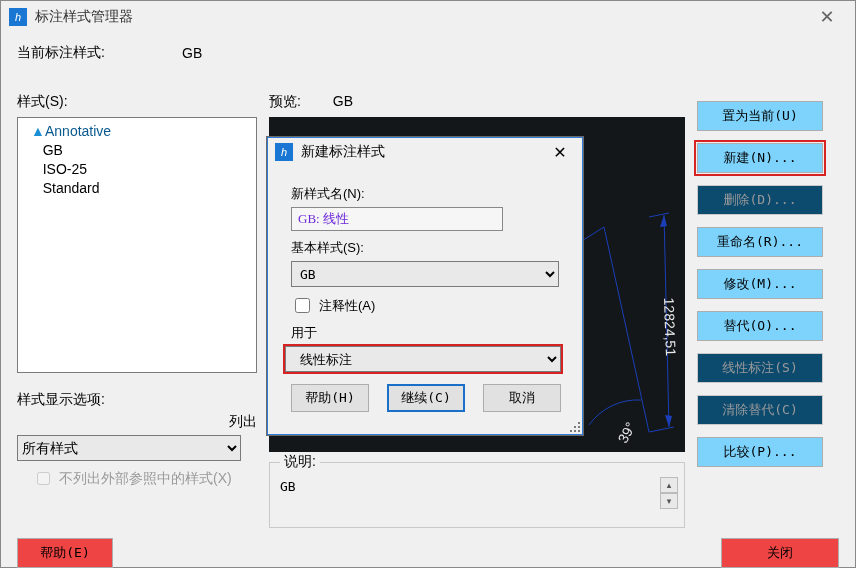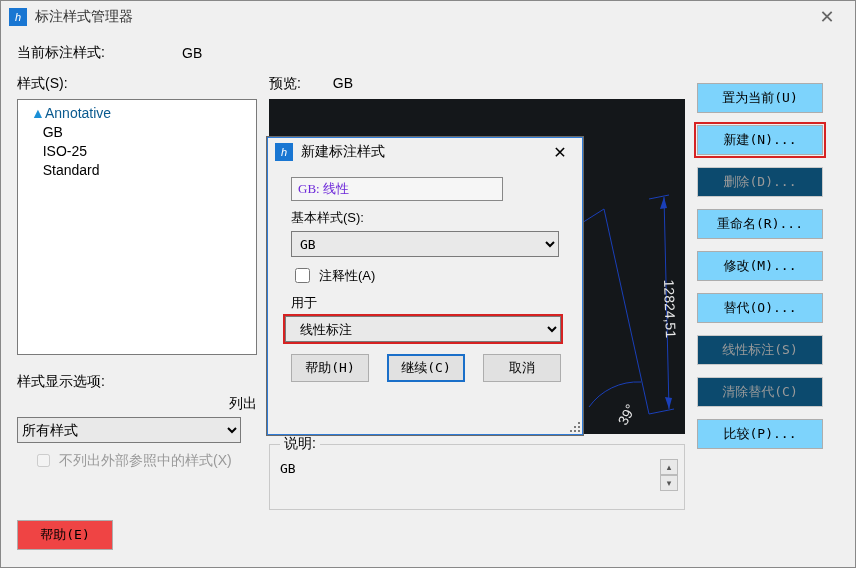--- a/index.html
+++ b/index.html
@@ -7,21 +7,21 @@
   
   .window { width: 856px; height: 568px; background: #f0f0f0; border: 1px solid #888; position: relative; }
   
   .titlebar { height: 32px; display: flex; align-items: center; padding: 0 8px; }
   .titlebar .icon { width: 18px; height: 18px; background: #1976d2; color: #fff; display: inline-flex; align-items: center; justify-content: center; font-size: 11px; font-style: italic; margin-right: 8px; }
   .titlebar .title { font-size: 14px; color: #333; flex: 1; }
   .titlebar .close { width: 40px; height: 28px; display: flex; align-items: center; justify-content: center; color: #666; font-size: 18px; cursor: pointer; }
   
   .content { padding: 8px 16px 16px 16px; position: relative; }
   
-  .row-current { display: flex; align-items: center; height: 24px; margin-bottom: 10px; font-size: 14px; }
+  .row-current { display: flex; align-items: center; height: 24px; margin-bottom: 28px; font-size: 14px; }
   .row-current .label { width: 165px; }
   .row-current .value { }
   
   .row-styles-label { font-size: 14px; margin-bottom: 6px; }
   
   .main-area { position: relative; display: flex; gap: 12px; }
   
   .left-col { width: 240px; }
   .styles-list { border: 1px solid #7a7a7a; background: #fff; height: 256px; padding: 4px 13px; font-size: 14px; font-family: Consolas, monospace; line-height: 19px; }
   .styles-list .item { white-space: pre; }
@@ -165,33 +165,35 @@
         <button class="std">替代(O)...</button>
         <button class="std" disabled="">线性标注(S)</button>
         <button class="std" disabled="">清除替代(C)</button>
         <button class="std">比较(P)...</button>
       </div>
 
     </div>
 
     <div class="bottom-row">
       <button class="btn-help">帮助(E)</button>
+      <button class="btn-close">关闭</button>
     </div>
 
   </div>
 
   <div class="modal">
     <div class="mtitlebar">
       <div class="left">
         <span class="micon">h</span>
         <span class="mtitle">新建标注样式</span>
       </div>
       <span class="mclose">✕</span>
     </div>
     <div class="mbody">
+      <div class="mlabel">新样式名(N):</div>
       <input type="text" readonly="" value="GB: 线性" style="">
       <div class="mlabel">基本样式(S):</div>
       <select>
         <option>GB</option>
       </select>
       <div class="chk-row">
         <input type="checkbox" style="">
         <span>注释性(A)</span>
       </div>
       <div class="mlabel">用于</div>

